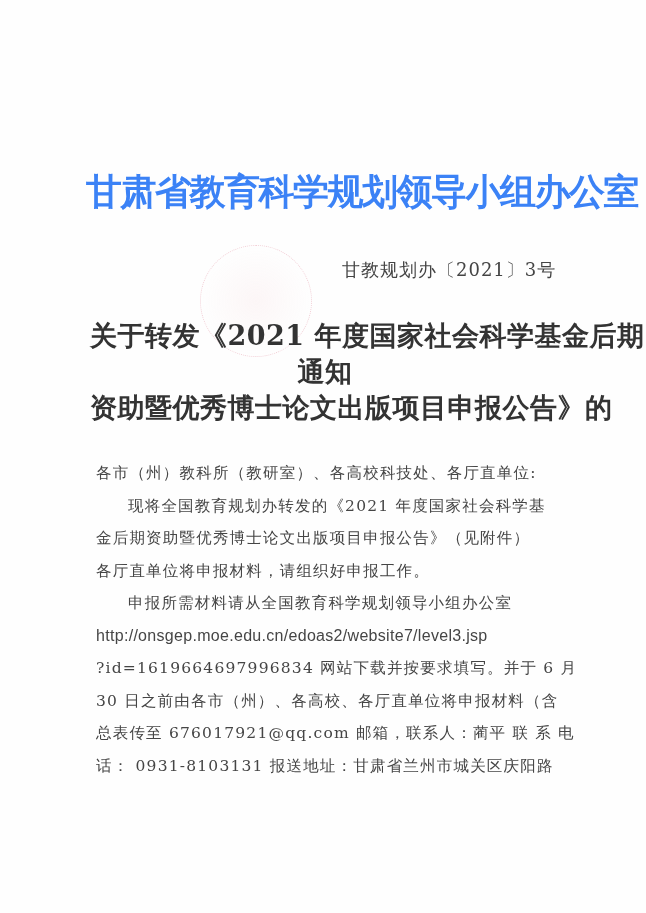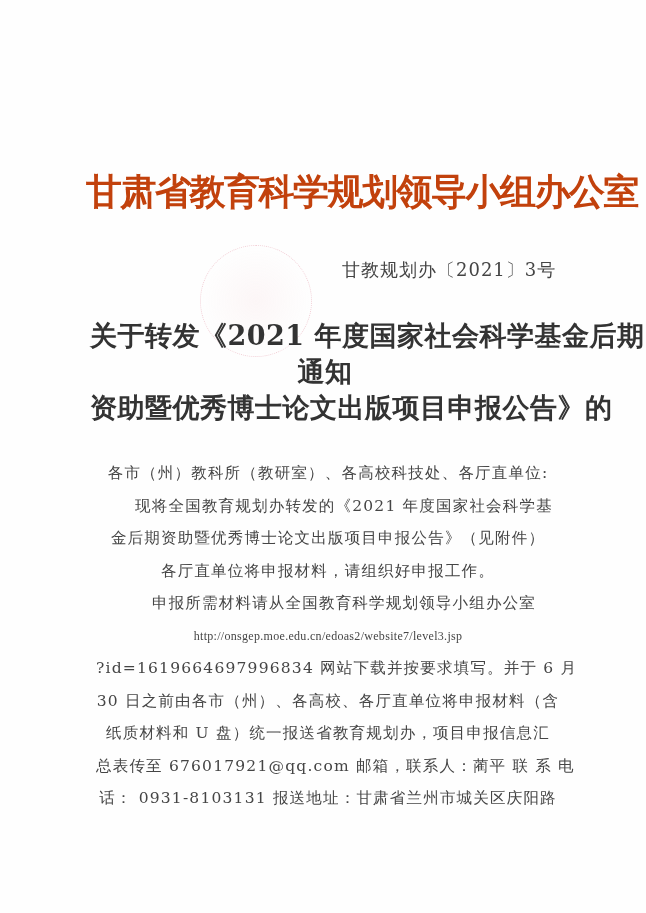--- a/index.html
+++ b/index.html
@@ -20,21 +20,21 @@
       left: 0; top: 0;
       width: 646px; height: 913px;
       background: #fefefe;
     }
     .header-title {
       position: absolute;
       left: 86px;
       top: 168px;
       width: 480px;
       text-align: center;
-      color: #c2410c;
+      color: #3b82f6;
       font-family: "DejaVu Sans", "Liberation Sans", sans-serif;
       font-weight: bold;
       font-size: 36px;
       letter-spacing: -1.5px;
       line-height: 48px;
       white-space: nowrap;
     }
     .doc-number {
       position: absolute;
       left: 342px;
@@ -70,23 +70,23 @@
     .body {
       position: absolute;
       left: 96px;
       top: 457px;
       width: 464px;
       font-size: 15.5px;
       line-height: 32.5px;
       color: #454545;
       letter-spacing: 1.2px;
     }
-    .body .line { display: block; white-space: nowrap; text-align: center; }
+    .body .line { display: block; white-space: nowrap; }
     .body .indent { padding-left: 32px; }
-    .mono { font-family: Liberation Serif, serif; font-size: 12px; letter-spacing: 0.3px; }
+    .mono { font-family: Liberation Sans, sans-serif; font-size: 16px; letter-spacing: 0.3px; }
   </style>
 </head>
 <body>
 
 <div class="page">
 
   <div class="header-title">甘肃省教育科学规划领导小组办公室</div>
 
   <div class="seal"></div>
 
@@ -102,18 +102,17 @@
     <span class="line">各市（州）教科所（教研室）、各高校科技处、各厅直单位:</span>
 
     <span class="line indent">现将全国教育规划办转发的《2021 年度国家社会科学基</span>
     <span class="line">金后期资助暨优秀博士论文出版项目申报公告》（见附件）</span>
     <span class="line">各厅直单位将申报材料，请组织好申报工作。</span>
 
     <span class="line indent">申报所需材料请从全国教育科学规划领导小组办公室</span>
     <span class="line mono">http://onsgep.moe.edu.cn/edoas2/website7/level3.jsp</span>
     <span class="line">?id=1619664697996834 网站下载并按要求填写。并于 6 月</span>
     <span class="line">30 日之前由各市（州）、各高校、各厅直单位将申报材料（含</span>
-    <span class="line">纸质材料和 U 盘）统一报送省教育规划办，项目申报信息汇</span>
     <span class="line">总表传至 676017921@qq.com 邮箱，联系人：蔺平  联 系 电</span>
     <span class="line">话： 0931-8103131  报送地址：甘肃省兰州市城关区庆阳路</span>
   </div>
 
 </div>
 
 </body></html>

